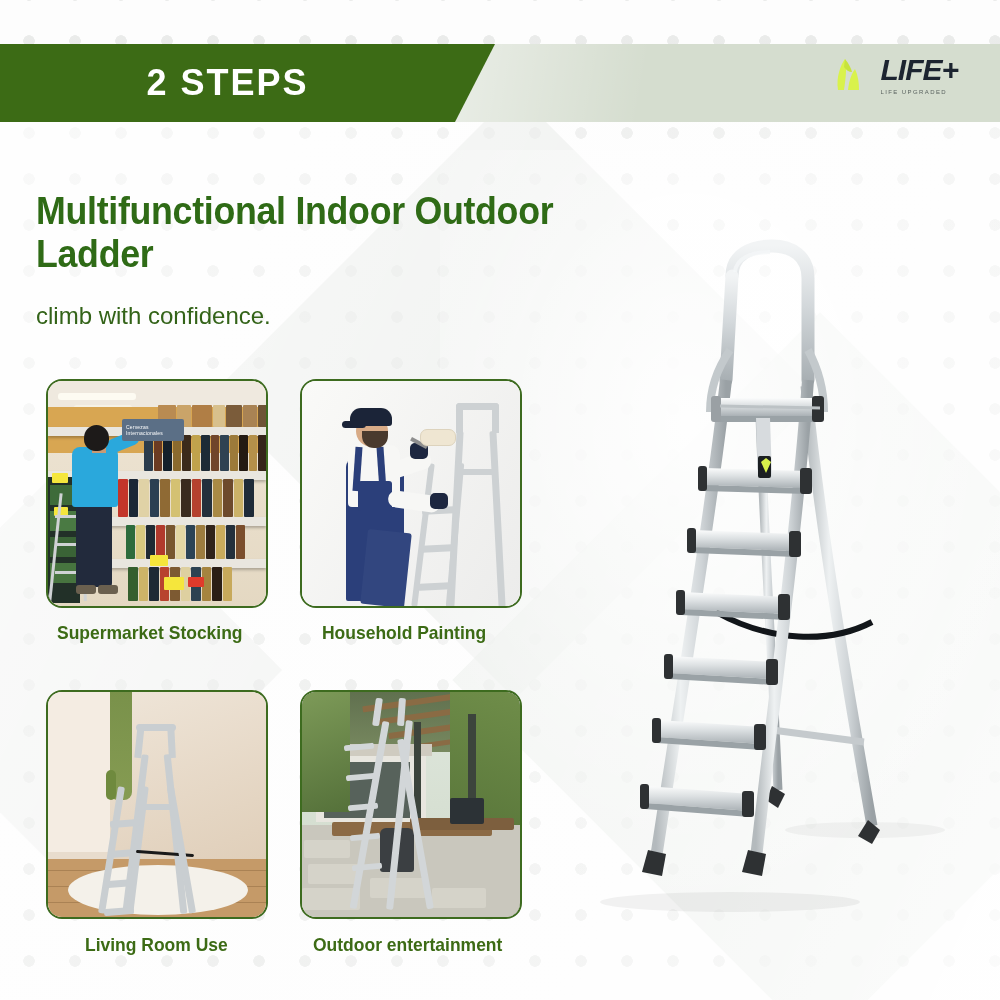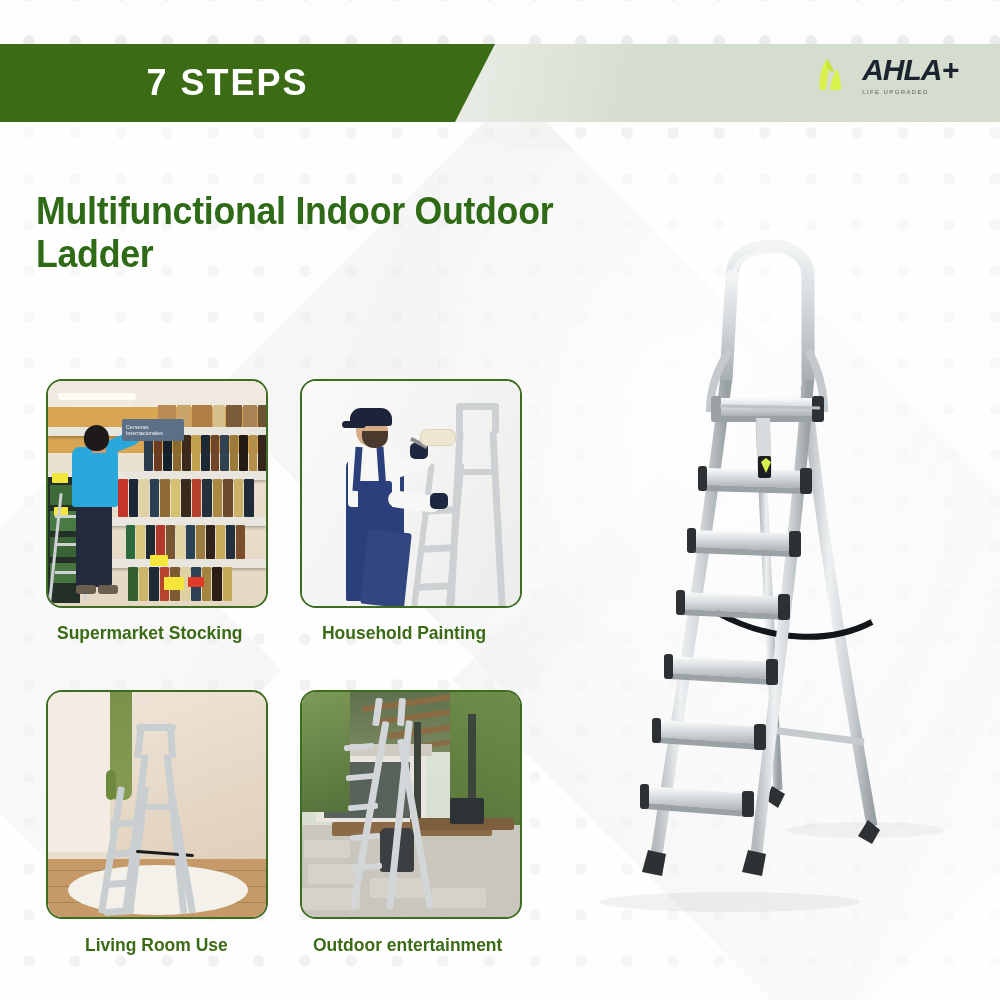--- a/index.html
+++ b/index.html
@@ -200,38 +200,39 @@
   <div class="bg-diamond d1"></div>
   <div class="bg-diamond d2"></div>
   <div class="bg-diamond d3"></div>
   <div class="bg-white-wash"></div>
   <div class="bg-rightglow"></div>
 
   <div class="header">
     <div class="hdr-light"></div>
     <div class="hdr-light-sheen"></div>
     <div class="hdr-dark"></div>
-    <div class="hdr-title">7  STEPS</div>
+    <div class="hdr-title">2  STEPS</div>
 
     <div class="logo">
       <div class="logo-mark">
         <svg width="46" height="46" viewBox="0 0 46 46">
           <path d="M14 38 C12 26, 16 14, 21 7 C23 14, 22 24, 20 38 Z" fill="#d9f24b"></path>
           <path d="M24 38 C25 28, 28 21, 31 17 C34 23, 35 31, 35 38 Z" fill="#d9f24b"></path>
           <path d="M21 7 C25 12, 27 16, 28 20 C25 20, 22 18, 20 15 Z" fill="#c7e33c"></path>
         </svg>
       </div>
       <div class="logo-text-wrap">
-        <span class="logo-name">AHLA+</span>
+        <span class="logo-name">LIFE+</span>
         <span class="logo-tag">LIFE UPGRADED</span>
       </div>
     </div>
   </div>
 
   <div class="headline">Multifunctional Indoor Outdoor Ladder</div>
+  <div class="sub2">climb with confidence.</div>
 
   <div class="thumb t1">
     <div class="thumb-inner">
       <div class="sm-bg"></div>
       <div class="sm-ceiling"></div>
       <div class="sm-light"></div>
       <div class="sm-light2"></div>
       <div class="sm-backwall"></div>
 
       <div class="sm-row" style="top:24px;height:22px;left:110px;">

